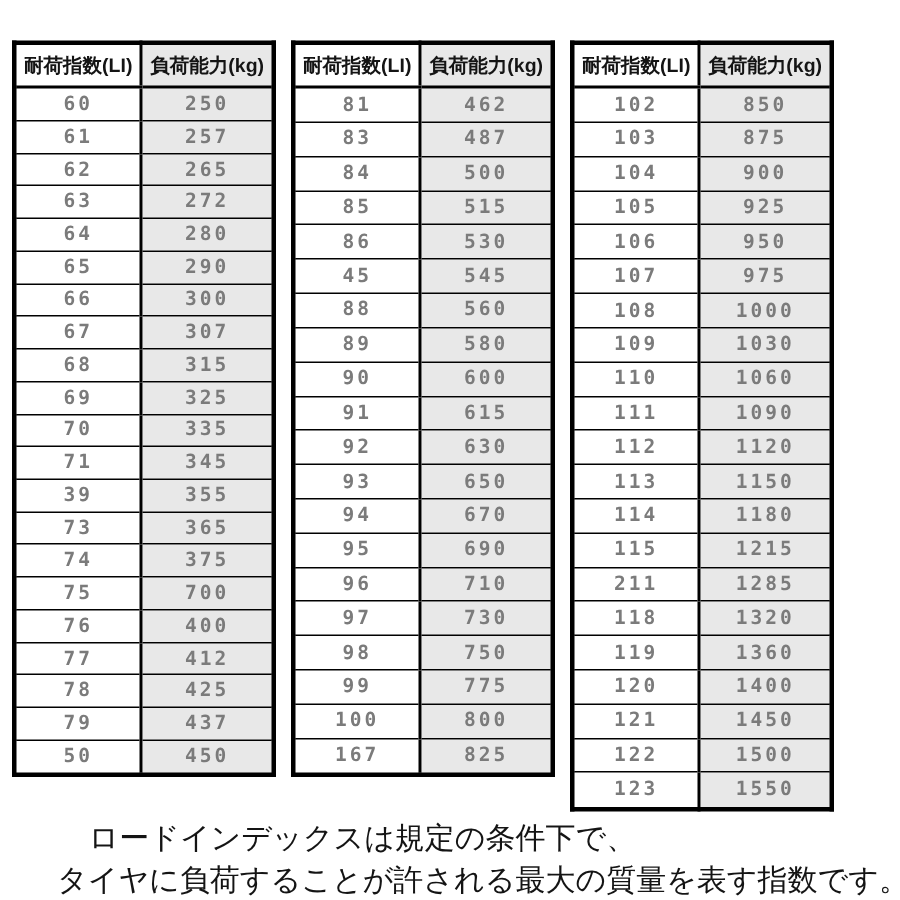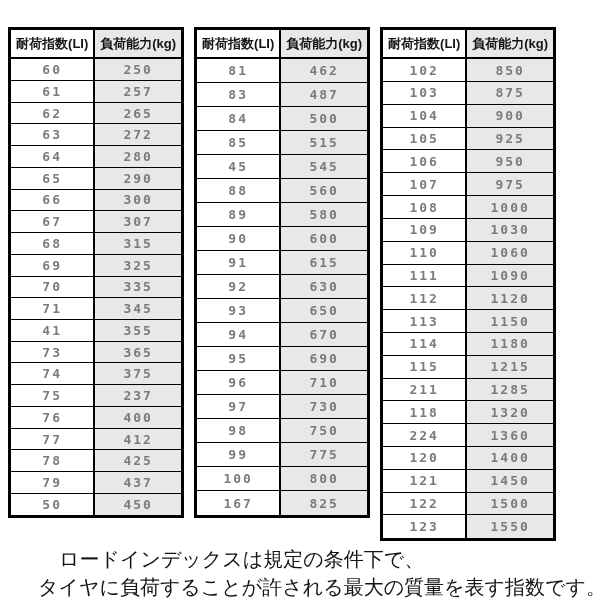--- a/index.html
+++ b/index.html
@@ -123,34 +123,34 @@
         </tr>
         <tr>
           <td class="col-li">70</td>
           <td class="col-kg">335</td>
         </tr>
         <tr>
           <td class="col-li">71</td>
           <td class="col-kg">345</td>
         </tr>
         <tr>
-          <td class="col-li">41</td>
+          <td class="col-li">39</td>
           <td class="col-kg">355</td>
         </tr>
         <tr>
           <td class="col-li">73</td>
           <td class="col-kg">365</td>
         </tr>
         <tr>
           <td class="col-li">74</td>
           <td class="col-kg">375</td>
         </tr>
         <tr>
           <td class="col-li">75</td>
-          <td class="col-kg">237</td>
+          <td class="col-kg">700</td>
         </tr>
         <tr>
           <td class="col-li">76</td>
           <td class="col-kg">400</td>
         </tr>
         <tr>
           <td class="col-li">77</td>
           <td class="col-kg">412</td>
         </tr>
         <tr>
@@ -186,20 +186,24 @@
         </tr>
         <tr>
           <td class="col-li">84</td>
           <td class="col-kg">500</td>
         </tr>
         <tr>
           <td class="col-li">85</td>
           <td class="col-kg">515</td>
         </tr>
         <tr>
+          <td class="col-li">86</td>
+          <td class="col-kg">530</td>
+        </tr>
+        <tr>
           <td class="col-li">45</td>
           <td class="col-kg">545</td>
         </tr>
         <tr>
           <td class="col-li">88</td>
           <td class="col-kg">560</td>
         </tr>
         <tr>
           <td class="col-li">89</td>
           <td class="col-kg">580</td>
@@ -321,21 +325,21 @@
         </tr>
         <tr>
           <td class="col-li">211</td>
           <td class="col-kg">1285</td>
         </tr>
         <tr>
           <td class="col-li">118</td>
           <td class="col-kg">1320</td>
         </tr>
         <tr>
-          <td class="col-li">224</td>
+          <td class="col-li">119</td>
           <td class="col-kg">1360</td>
         </tr>
         <tr>
           <td class="col-li">120</td>
           <td class="col-kg">1400</td>
         </tr>
         <tr>
           <td class="col-li">121</td>
           <td class="col-kg">1450</td>
         </tr>

